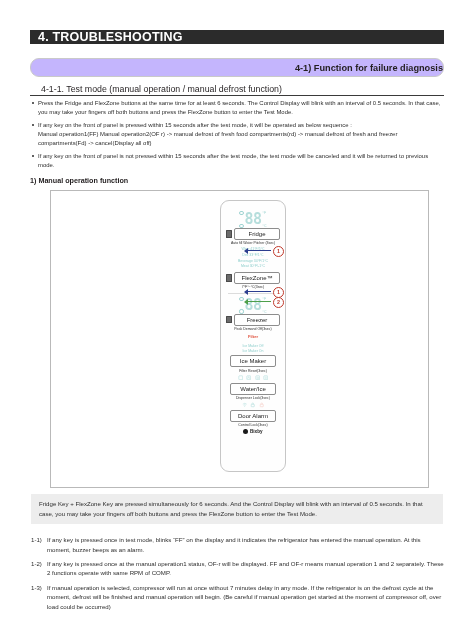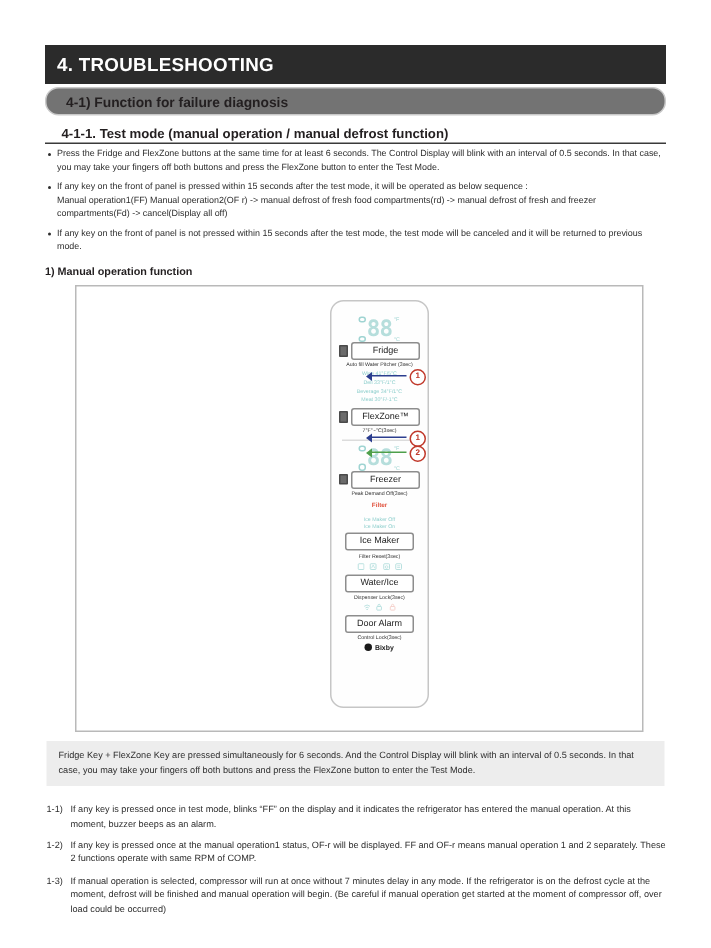--- a/index.html
+++ b/index.html
@@ -10,45 +10,45 @@
     position:relative;
     overflow:hidden;
   }
   .page{
     position:absolute;inset:0;
     padding:0;
   }
 
   
   .chapter-bar{
-    position:absolute;left:30px;top:30px;width:414px;height:26px;
+    position:absolute;left:30px;top:30px;width:414px;height:14px;
     background:#2b2b2b;
     display:flex;align-items:center;
   }
   .chapter-bar span{
     color:#ffffff;font-size:12.5px;font-weight:bold;
     letter-spacing:.2px;padding-left:8px;
   }
 
   .section-pill{
     position:absolute;left:30px;top:58px;width:412px;height:17px;
-    border:1px solid #c9c9c9;border-radius:9px;background:#737373;
-    display:flex;align-items:center;
+    border:1px solid #c9c9c9;border-radius:9px;background:#c4b5fd;
+    display:flex;align-items:center;justify-content:flex-end;
   }
   .section-pill span{
     font-size:9.2px;font-weight:bold;padding-left:13px;color:#231f20;
   }
 
   .subsection{
     position:absolute;left:30px;top:81px;width:414px;height:14px;
     border-bottom:1.4px solid #3a3a3a;
     display:flex;align-items:flex-end;
   }
   .subsection span{
-    font-size:8.8px;font-weight:bold;padding-left:11px;padding-bottom:1px;
+    font-size:8.8px;font-weight:normal;padding-left:11px;padding-bottom:1px;
   }
 
   
   .bullets{
     position:absolute;left:31px;top:99px;width:414px;
   }
   .bullet{
     position:relative;padding-left:7px;margin-bottom:3.4px;
     font-size:5.95px;line-height:1.55;color:#2d2d2d;
   }

